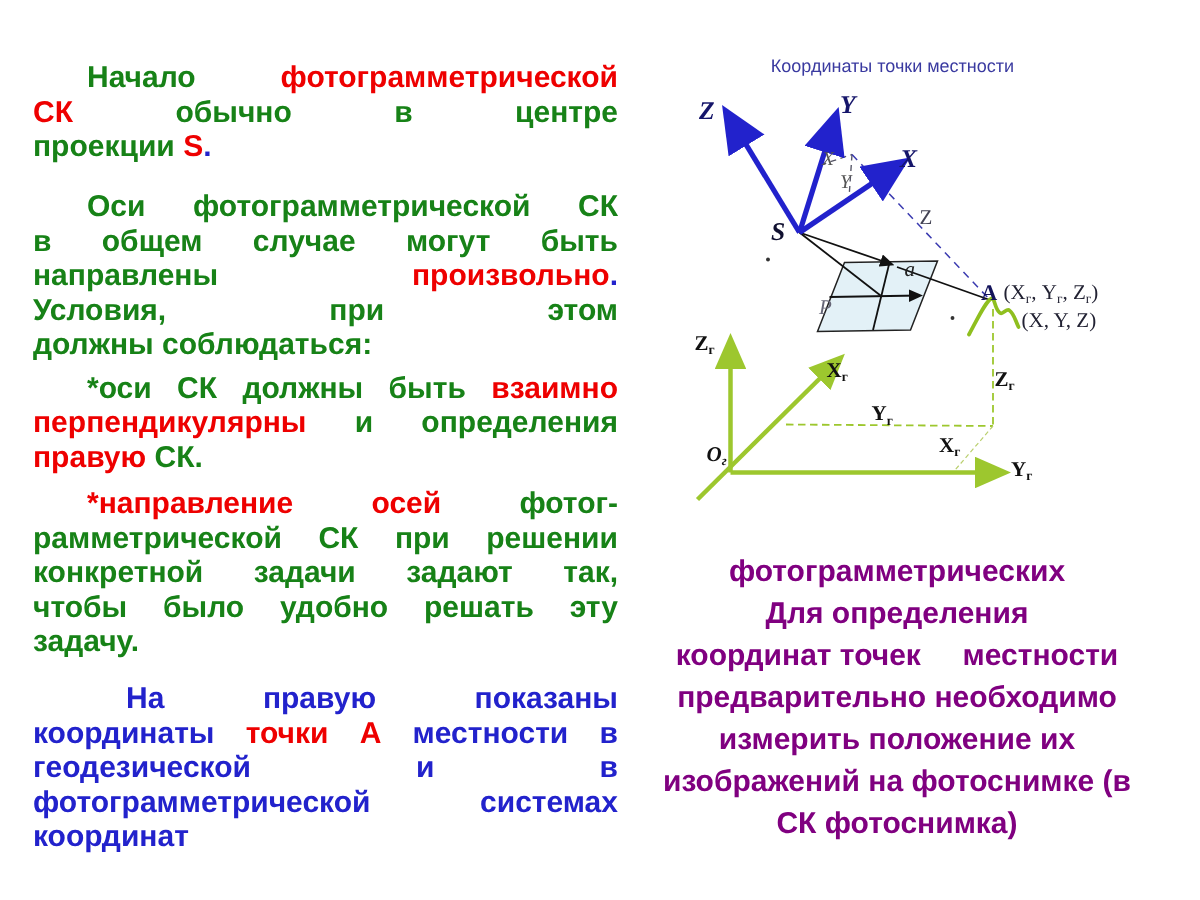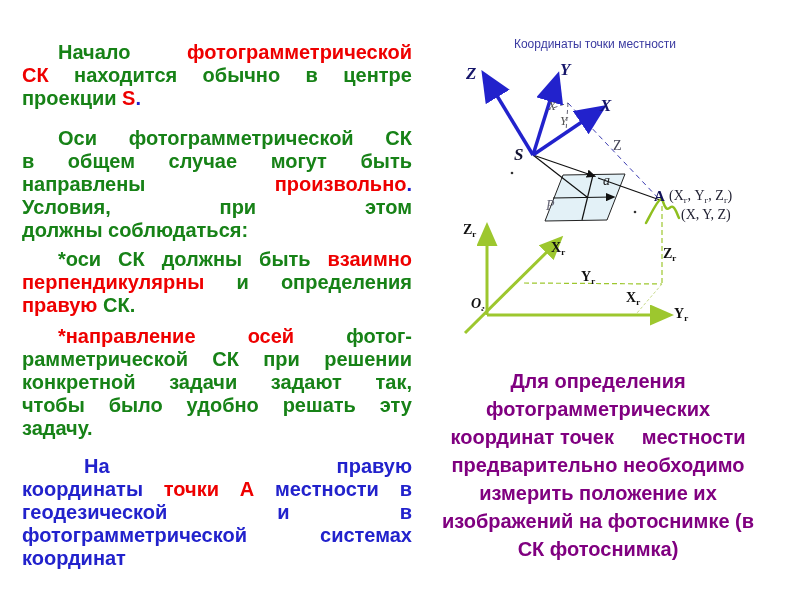--- a/index.html
+++ b/index.html
@@ -43,21 +43,20 @@
 <div id="slide" style="--green: #178217; --red: #ee0000; --blue: #2222cc; --purple: #800080; --titleblue: #3a3aa0;">
 
   <div id="left-column">
       <div class="para">
         <div class="tline j" style="padding-left: 36px;">
           <span class="word"><span class="c-g">Начало</span></span>
           <span class="word"><span class="c-r">фотограмметрической</span></span>
         </div>
         <div class="tline j">
           <span class="word"><span class="c-r">СК</span></span>
-          <span class="word"><span class="c-g">находится</span></span>
           <span class="word"><span class="c-g">обычно</span></span>
           <span class="word"><span class="c-g">в</span></span>
           <span class="word"><span class="c-g">центре</span></span>
         </div>
         <div class="tline"><span class="word"><span class="c-g">проекции</span></span> <span class="word"><span class="c-r">S</span><span class="c-b">.</span></span></div>
       </div>
       <div class="para">
         <div class="tline j" style="padding-left: 36px;">
           <span class="word"><span class="c-g">Оси</span></span>
           <span class="word"><span class="c-g">фотограмметрической</span></span>
@@ -120,20 +119,21 @@
           <span class="word"><span class="c-g">удобно</span></span>
           <span class="word"><span class="c-g">решать</span></span>
           <span class="word"><span class="c-g">эту</span></span>
         </div>
         <div class="tline"><span class="word"><span class="c-g">задачу.</span></span></div>
       </div>
       <div class="para">
         <div class="tline j" style="padding-left: 62px;">
           <span class="word"><span class="c-b">На</span></span>
           <span class="word"><span class="c-b">правую</span></span>
+          <span class="word"><span class="c-b">показаны</span></span>
         </div>
         <div class="tline j">
           <span class="word"><span class="c-b">координаты</span></span>
           <span class="word"><span class="c-r">точки</span></span>
           <span class="word"><span class="c-r">А</span></span>
           <span class="word"><span class="c-b">местности</span></span>
           <span class="word"><span class="c-b">в</span></span>
         </div>
         <div class="tline j">
           <span class="word"><span class="c-b">геодезической</span></span>
@@ -225,22 +225,22 @@
     <span class="dlbl geo-l" style="left:33px;top:162px;"><span>Z</span><span class="sub">г</span></span>
     <span class="dlbl geo-l" style="left:121px;top:180px;"><span>X</span><span class="sub">г</span></span>
     <span class="dlbl geo-l" style="left:244px;top:246px;"><span>Y</span><span class="sub">г</span></span>
     <span class="dlbl geo-l it" style="left:41px;top:236px;"><span>O</span><span class="sub">г</span></span>
     <span class="dlbl geo-l" style="left:151px;top:209px;"><span>Y</span><span class="sub">г</span></span>
     <span class="dlbl geo-l" style="left:196px;top:230px;"><span>X</span><span class="sub">г</span></span>
     <span class="dlbl geo-l" style="left:233px;top:186px;"><span>Z</span><span class="sub">г</span></span>
   </div>
 
   <div id="right-text">
+      <div>фотограмметрических</div>
       <div>Для определения</div>
-      <div>фотограмметрических</div>
       <div>координат точек&nbsp;&nbsp;&nbsp;&nbsp;&nbsp;местности</div>
       <div>предварительно необходимо</div>
       <div>измерить положение их</div>
       <div>изображений на фотоснимке (в</div>
       <div>СК фотоснимка)</div>
     </div>
 
 </div>
 
 </body></html>

